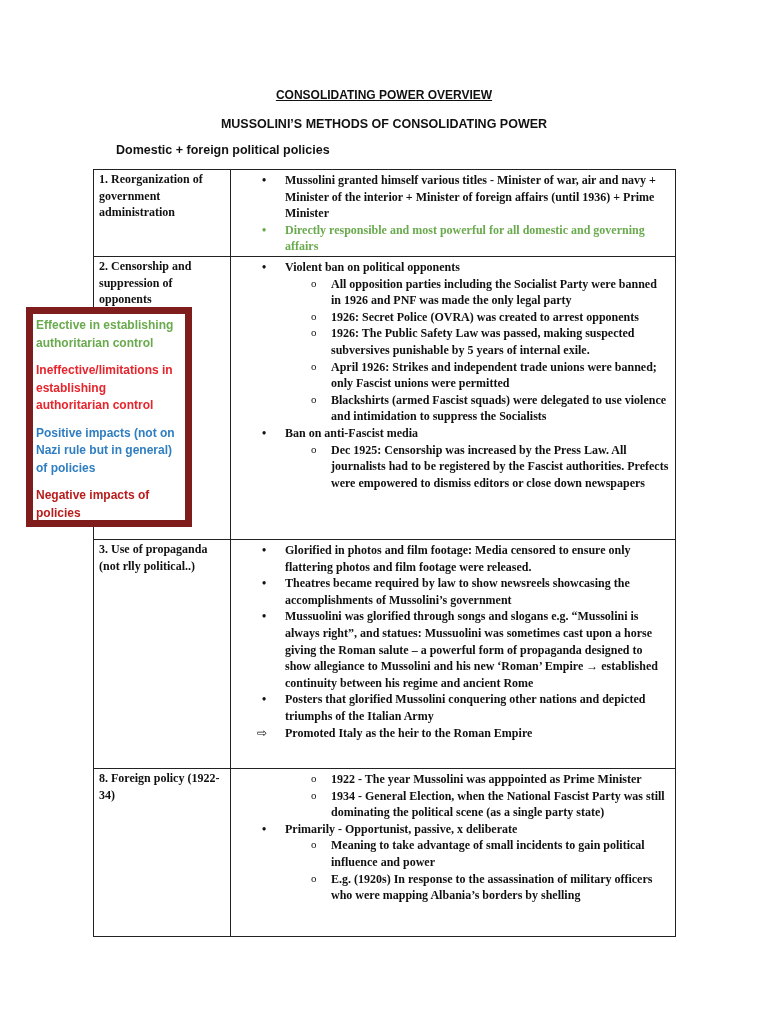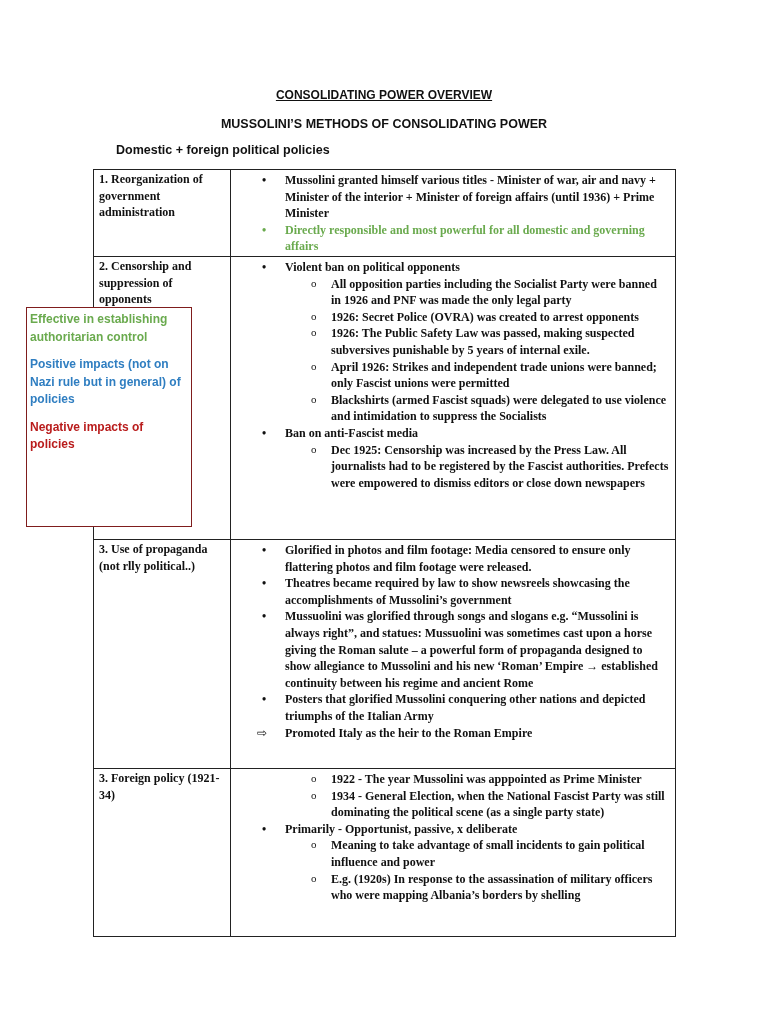--- a/index.html
+++ b/index.html
@@ -36,21 +36,21 @@
   li { position: relative; }
   li.b1 { padding-left: 48px; }
   li.b1::before { content: "•"; position: absolute; left: 25px; top: 0; }
   li.b2 { padding-left: 94px; }
   li.b2::before { content: "o"; position: absolute; left: 74px; top: -1px; font-weight: normal; font-size: 11px; }
   li.arrow { padding-left: 48px; }
   li.arrow::before { content: "⇨"; position: absolute; left: 20px; top: 0; font-weight: normal; font-size: 12px; }
   .green { color: #6aaa4e; }
   .legend {
     position: absolute; top: 307px; left: 26px; width: 166px; height: 220px;
-    background: #fff; border: 1px solid #7f1d1d; box-sizing: border-box;
+    background: #fff; border: 7px solid #7f1d1d; box-sizing: border-box;
     padding: 3px 3px 0 3px; font-size: 12px; line-height: 17.5px; font-weight: bold;
   }
   .legend p { margin: 0 0 10px 0; }
   .leg-green { color: #6aaa4e; }
   .leg-red { color: #e8242c; }
   .leg-blue { color: #2f7ec1; }
   .leg-purple { color: #b91c1c; }
 </style>
 </head>
 <body>
@@ -91,31 +91,32 @@
       <ul>
         <li class="b1">Glorified in photos and film footage: Media censored to ensure only flattering photos and film footage were released.</li>
         <li class="b1">Theatres became required by law to show newsreels showcasing the accomplishments of Mussolini’s government</li>
         <li class="b1">Mussuolini was glorified through songs and slogans e.g. “Mussolini is always right”, and statues: Mussuolini was sometimes cast upon a horse giving the Roman salute – a powerful form of propaganda designed to show allegiance to Mussolini and his new ‘Roman’ Empire  → established continuity between his regime and ancient Rome</li>
         <li class="b1">Posters that glorified Mussolini conquering other nations and depicted triumphs of the Italian Army</li>
         <li class="arrow">Promoted Italy as the heir to the Roman Empire</li>
       </ul>
     </td>
   </tr>
   <tr class="row4">
-    <td class="label">3. Foreign policy (1921-34)</td>
+    <td class="label">8. Foreign policy (1922-34)</td>
     <td>
       <ul>
         <li class="b2">1922 - The year Mussolini was apppointed as Prime Minister</li>
         <li class="b2">1934 - General Election, when the National Fascist Party was still dominating the political scene (as a single party state)</li>
         <li class="b1">Primarily - Opportunist, passive, x deliberate</li>
         <li class="b2">Meaning to take advantage of small incidents to gain political influence and power</li>
         <li class="b2">E.g. (1920s) In response to the assassination of military officers who were mapping Albania’s borders by shelling</li>
       </ul>
     </td>
   </tr>
 </tbody>
   </table>
 
 <div class="legend">
   <p class="leg-green">Effective in establishing authoritarian control</p>
+  <p class="leg-red">Ineffective/limitations in establishing authoritarian control</p>
   <p class="leg-blue">Positive impacts (not on Nazi rule but in general) of policies</p>
   <p class="leg-purple">Negative impacts of policies</p>
 </div>
 
 </body></html>

